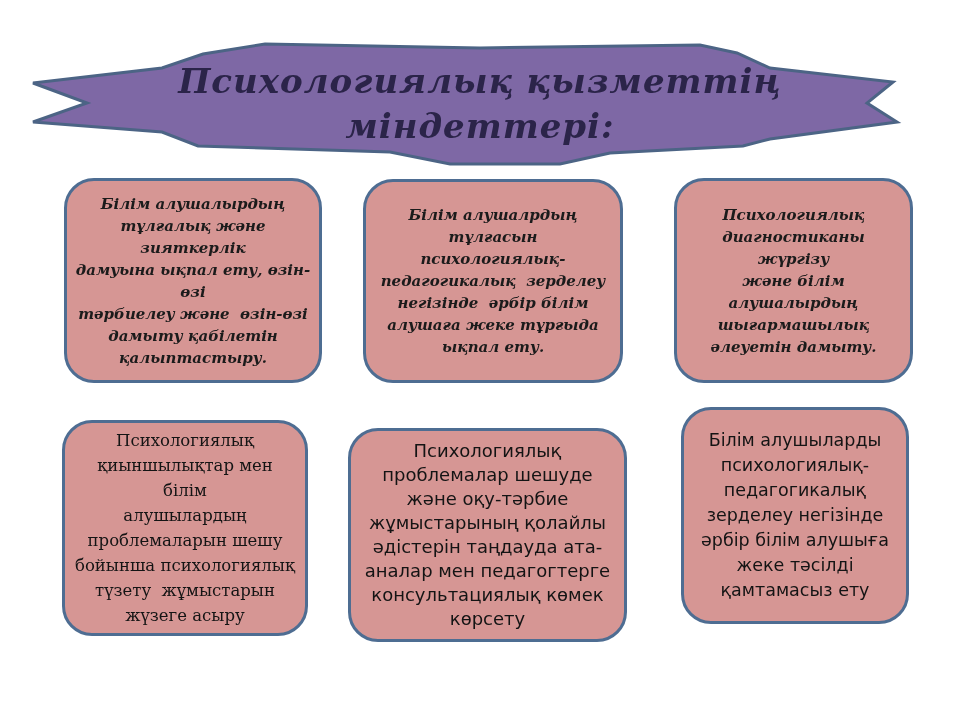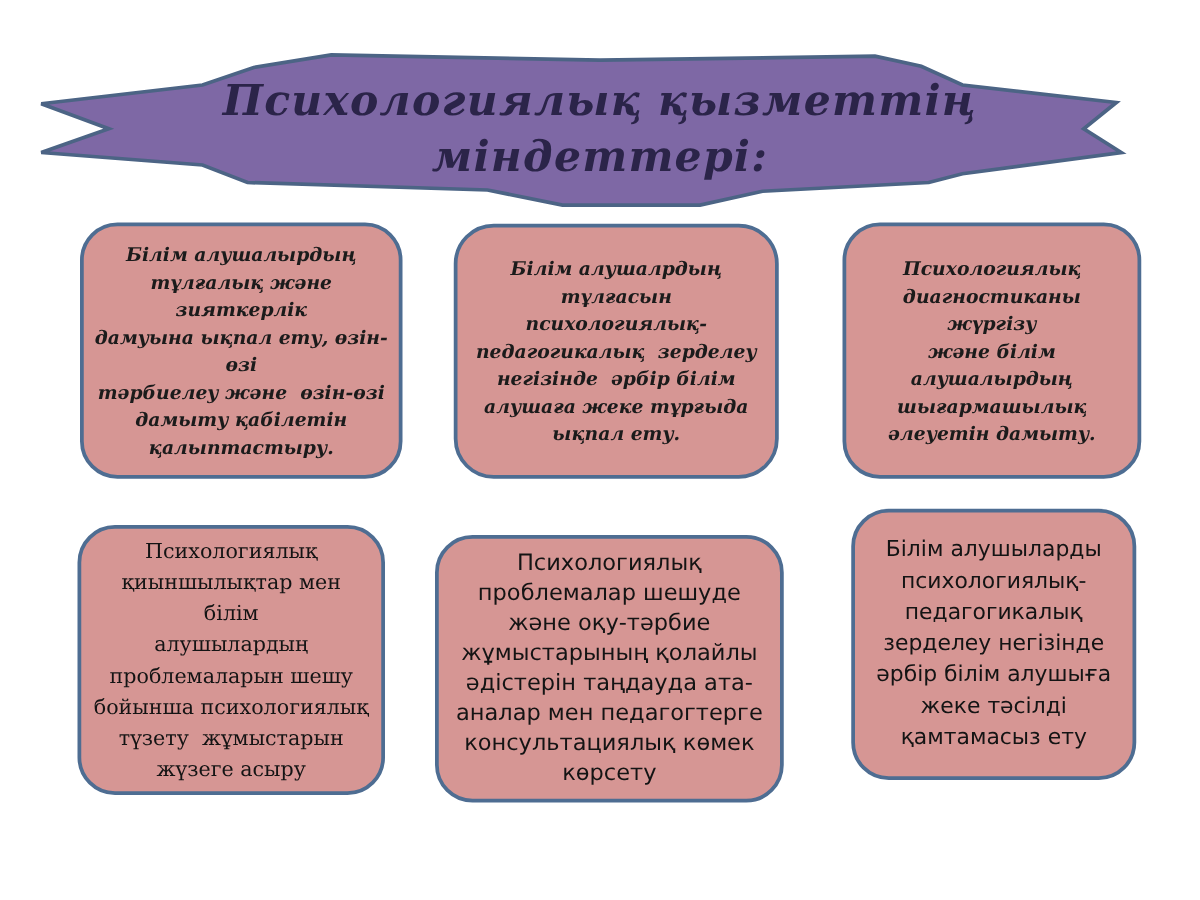--- a/index.html
+++ b/index.html
@@ -72,21 +72,21 @@
     line-height: 25px;
     color: #141414;
   }
   .sans .txt {
     font-family: "DejaVu Sans", "Liberation Sans", sans-serif;
     font-size: 18px;
     line-height: 24px;
     color: #141414;
   }
   .box-1 { left: 64px;  top: 163px; width: 258px; height: 205px; }
-  .box-2 { left: 363px; top: 164px; width: 260px; height: 204px; border-radius: 32px; }
+  .box-2 { left: 363px; top: 164px; width: 260px; height: 204px; }
   .box-3 { left: 674px; top: 163px; width: 239px; height: 205px; }
   .box-4 { left: 62px;  top: 405px; width: 246px; height: 216px; }
   .box-5 { left: 348px; top: 413px; width: 279px; height: 214px; }
   .box-6 { left: 681px; top: 392px; width: 228px; height: 217px; }
   .box-5 .txt { line-height: 24px; }
   .box-6 .txt { font-size: 17.5px; line-height: 25px; }
 </style>
 </head>
 <body>
 

